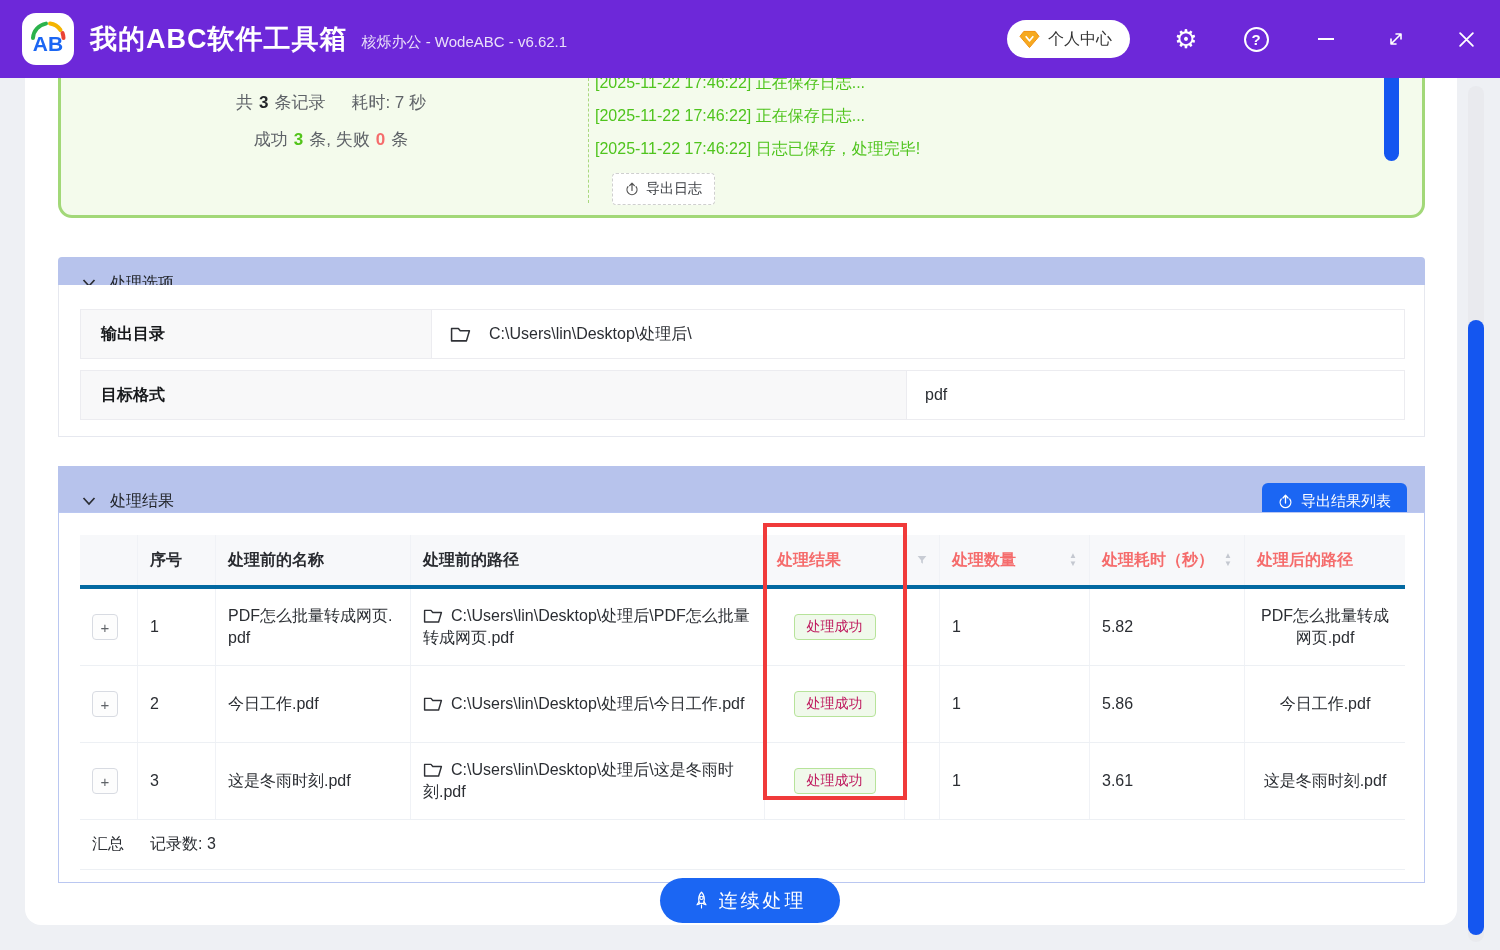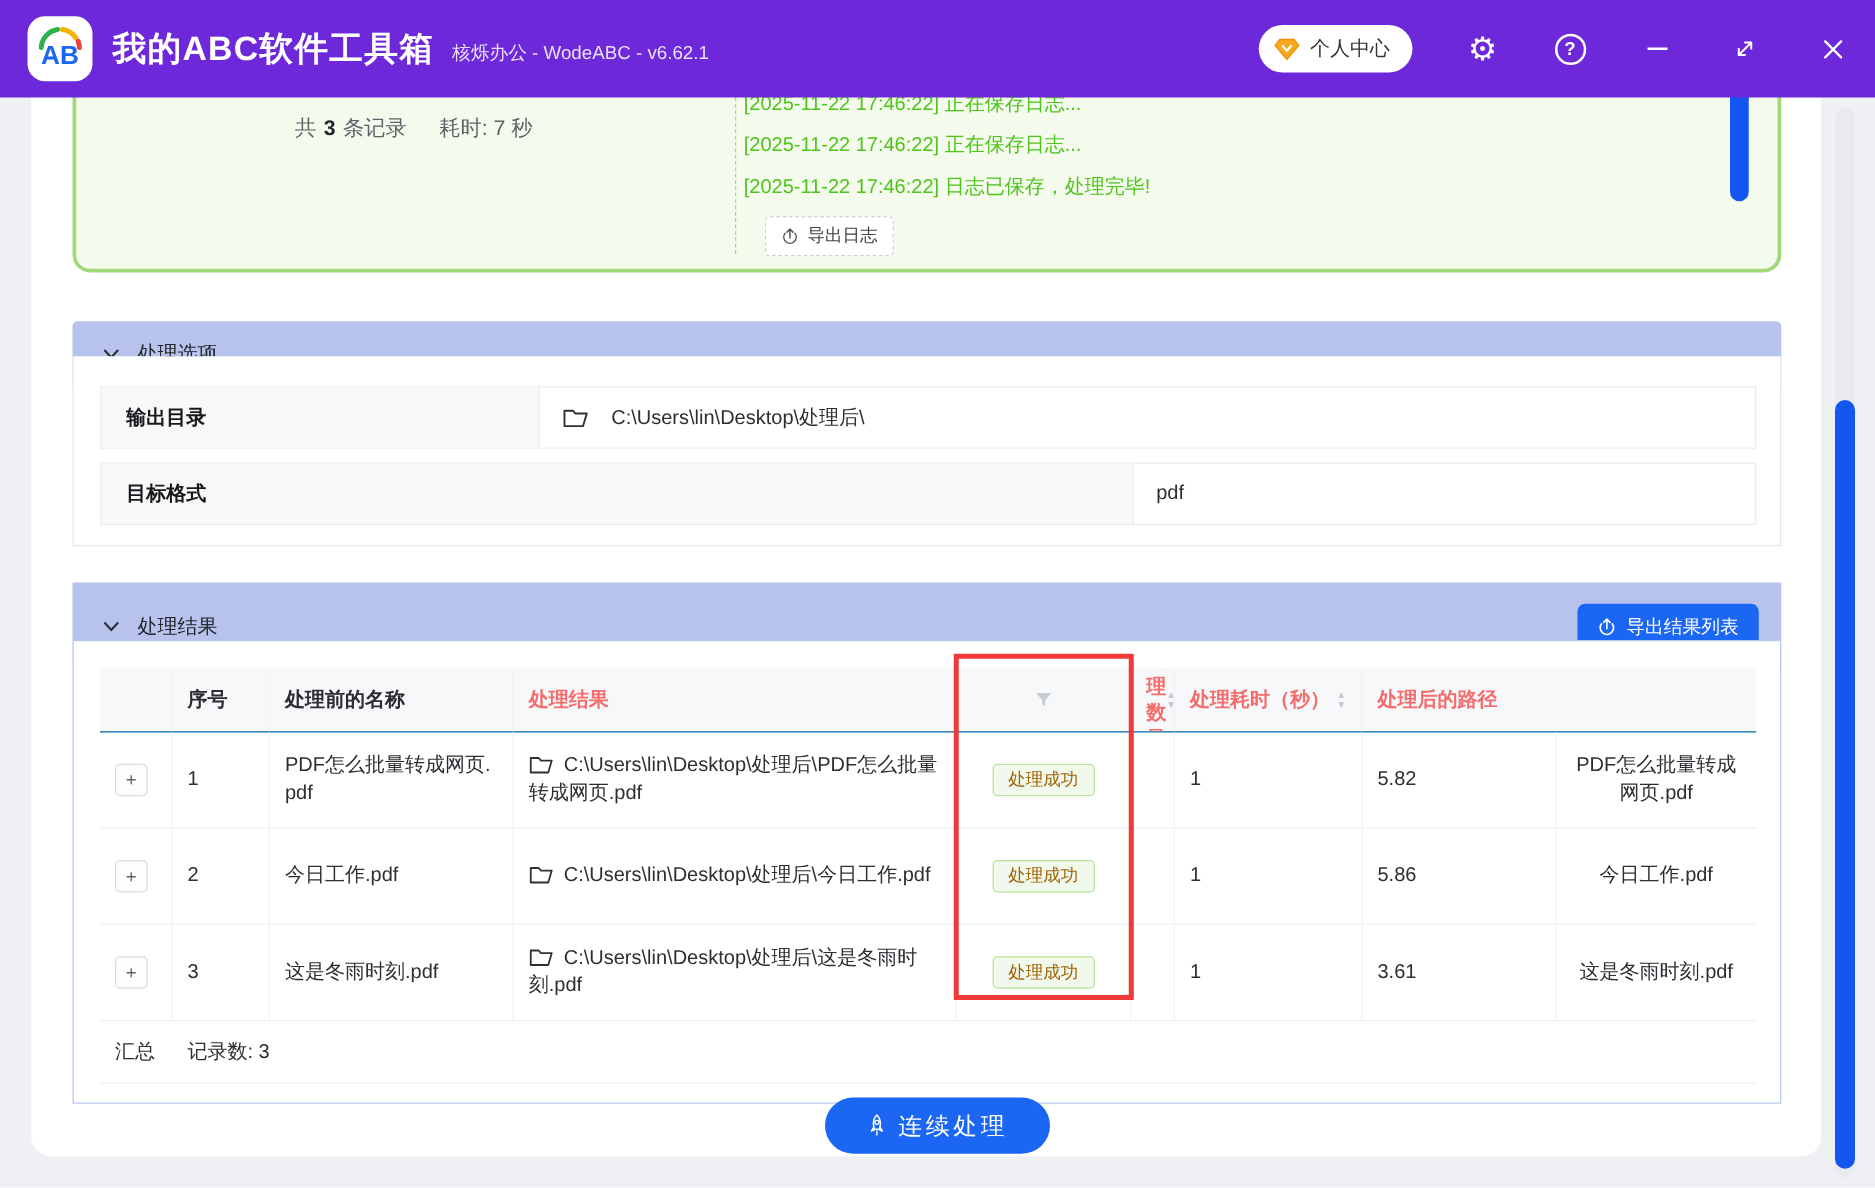--- a/index.html
+++ b/index.html
@@ -101,33 +101,33 @@
   
   .table-panel{
     position:absolute;left:58px;top:512px;width:1367px;height:371px;
     background:#fff;border:1px solid #bac7f1;box-sizing:border-box;z-index:4;
   }
   .rtable{position:absolute;left:21px;top:22px;width:1325px;}
   .trow{display:grid;grid-template-columns:58px 78px 195px 354px 140px 35px 150px 155px 160px;}
   .trow>div{border-right:1px solid #f0f2f6;display:flex;align-items:center;
     padding:0 12px;box-sizing:border-box;overflow:hidden;}
   .trow>div:last-child{border-right:none;}
-  .thead-row{height:50px;background:#f7f8fa;border-bottom:1px solid #0369a1;
+  .thead-row{height:50px;background:#f7f8fa;border-bottom:4px solid #0369a1;
     font-weight:bold;font-size:16px;color:#2a2c31;}
   .thead-row .red{color:#f56c6c;}
   .tbody-row{height:76px;border-bottom:1px solid #edf0f4;font-size:16px;color:#2b2e33;}
   .wrap-text{word-break:break-all;line-height:22px;}
   .expand-btn{
     width:24px;height:24px;border:1px solid #d8dbe2;border-radius:4px;background:#fdfdfd;
     color:#5f6368;font-size:15px;display:flex;align-items:center;justify-content:center;
     cursor:pointer;flex:0 0 auto;
   }
   .badge-success{
     margin:0 auto;padding:3px 12px;border:1px solid #b7e39a;background:#f0f9eb;
-    color:#a16207;border-radius:4px;font-size:14px;white-space:nowrap;
+    color:#be185d;border-radius:4px;font-size:14px;white-space:nowrap;
   }
   .sort{display:flex;flex-direction:column;margin-left:auto;color:#c4c8d0;
     font-size:8px;line-height:8px;cursor:pointer;}
   .funnel-cell{justify-content:center;}
   .out-cell{justify-content:center;text-align:center;}
   .summary-row{height:49px;font-size:16px;color:#2b2e33;border-bottom:1px solid #edf0f4;
     display:grid;grid-template-columns:58px 1fr;}
   .summary-row>div{display:flex;align-items:center;padding:0 12px;}
   .folder-ic{flex:0 0 auto;display:inline-block;vertical-align:-3px;margin-right:8px;}
   
@@ -149,20 +149,23 @@
   svg{display:block;}
 </style>
 </head>
 <body>
 
 <div class="card"></div>
 
 <div class="green-panel">
   <div class="stat-line l1">
     <span>共</span><span class="n-dark">3</span><span>条记录</span><span class="stat-gap">耗时: 7 秒</span>
+  </div>
+  <div class="stat-line l2">
+    <span>成功</span><span class="n-green">3</span><span>条, 失败</span><span class="n-red">0</span><span>条</span>
   </div>
   <div class="v-divider"></div>
   <div class="logs">
     <div class="log-line clip">[2025-11-22 17:46:22] 正在保存日志...</div>
     <div class="log-line e0">[2025-11-22 17:46:22] 正在保存日志...</div>
     <div class="log-line e1">[2025-11-22 17:46:22] 日志已保存，处理完毕!</div>
     <div class="export-log-btn">
       <span>
         <svg width="14" height="14" viewBox="0 0 16 16">
             <path d="M3.4 5.4 A5.7 5.7 0 1 0 12.6 5.4" fill="none" stroke="#555" stroke-width="1.4" stroke-linecap="round"></path>
@@ -220,20 +223,21 @@
   </button>
 </div>
 
 <div class="table-panel">
   <div class="rtable">
 
     <div class="trow thead-row">
       <div></div>
       <div>序号</div>
       <div>处理前的名称</div>
+      <div>处理前的路径</div>
       <div class="red">处理结果</div>
       <div class="funnel-cell">
         <svg width="14" height="14" viewBox="0 0 16 15">
             <path d="M1 1h14l-5.6 6.8v5.6l-2.8-2V7.8z" fill="#c8ccd4"></path>
           </svg>
       </div>
       <div class="red">
         <span>处理数量</span>
         <span class="sort">
             <span>▲</span>

